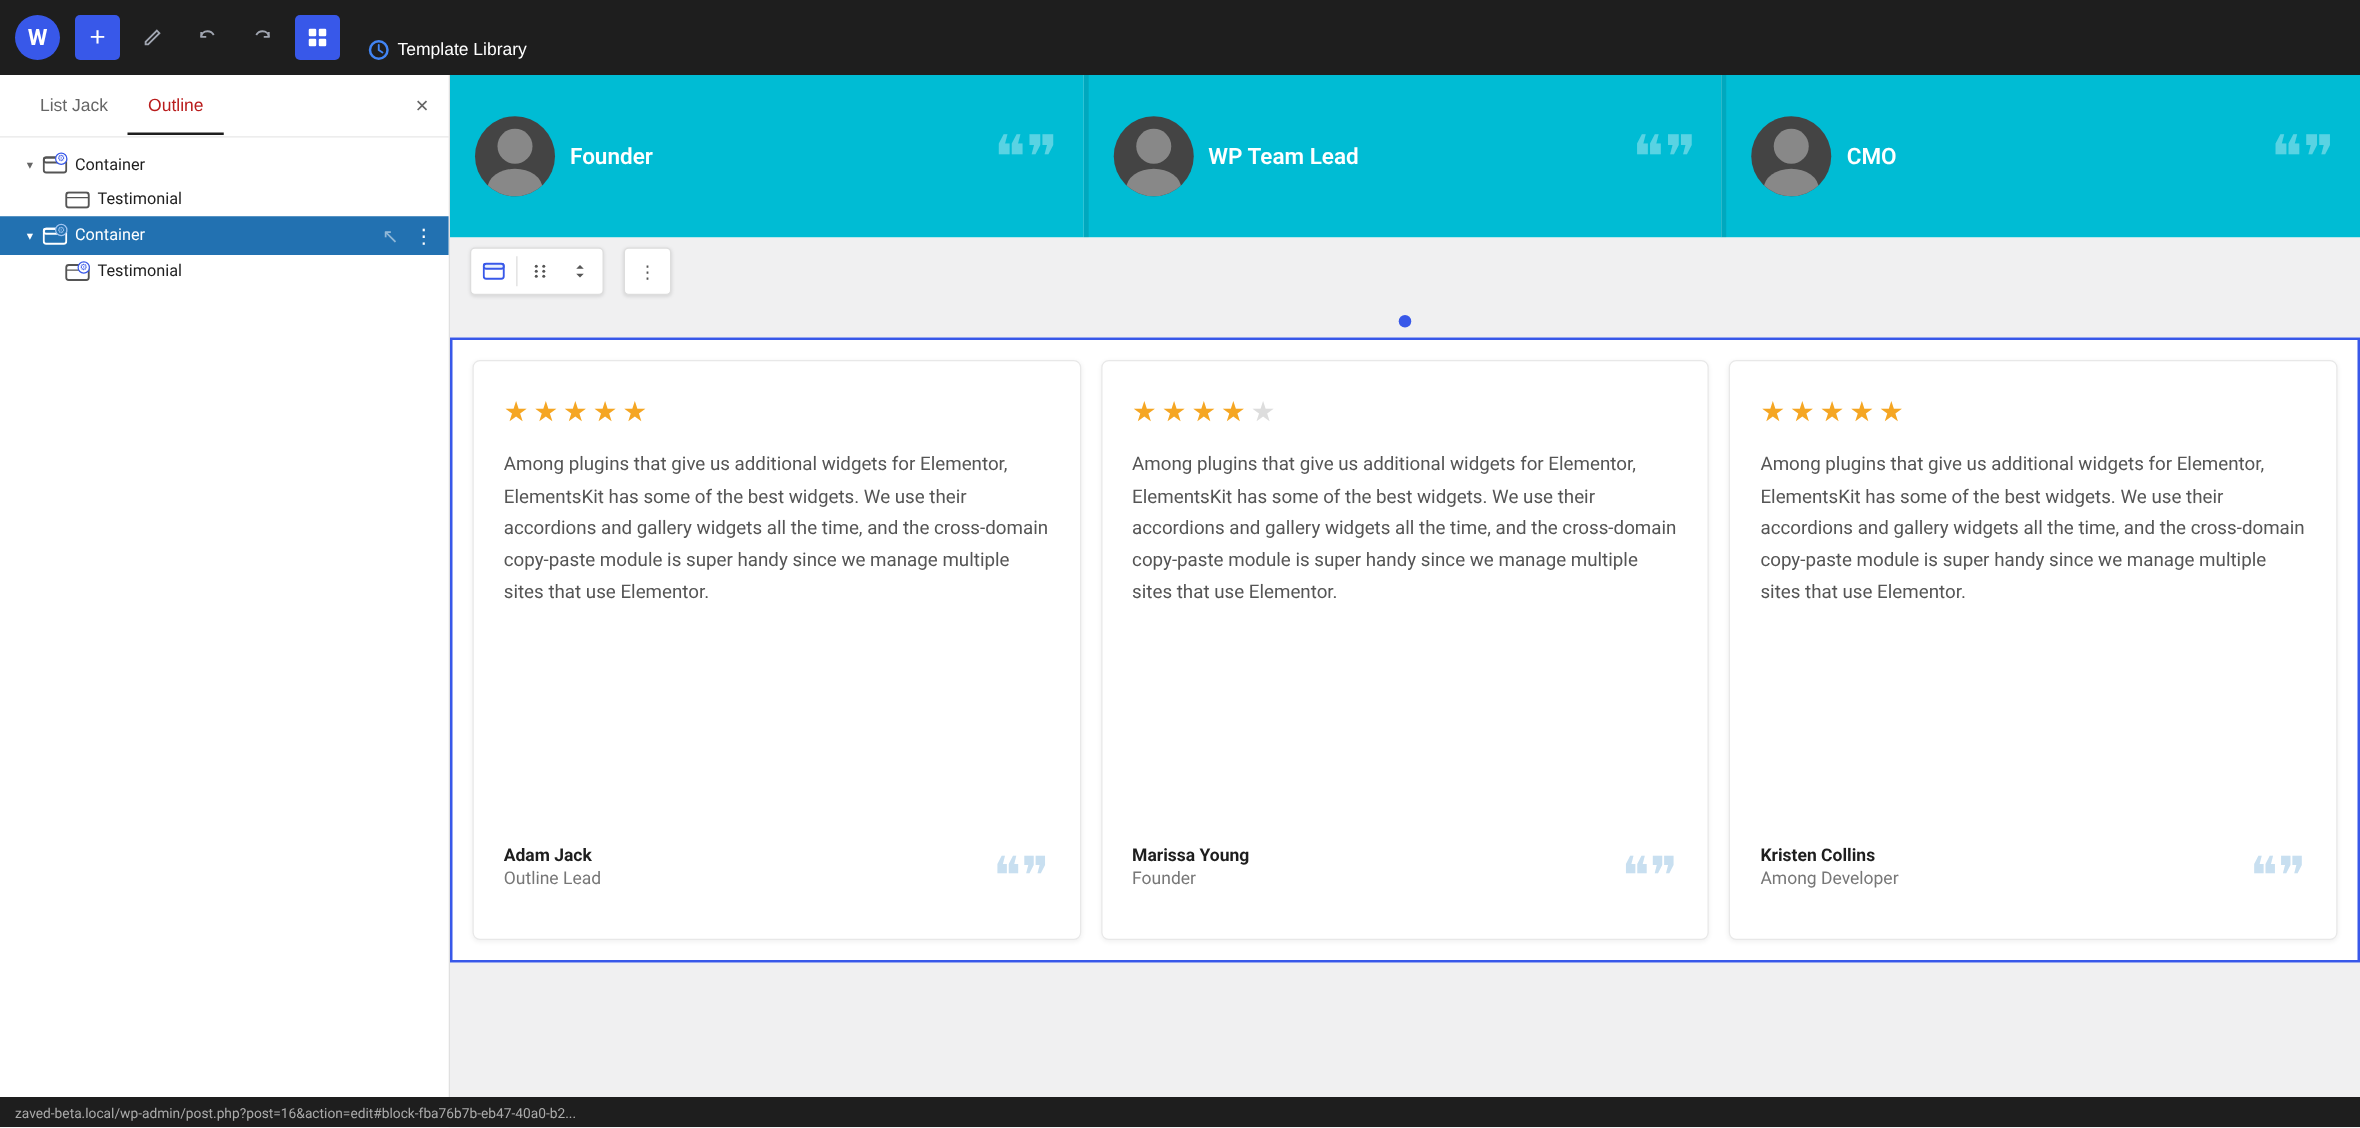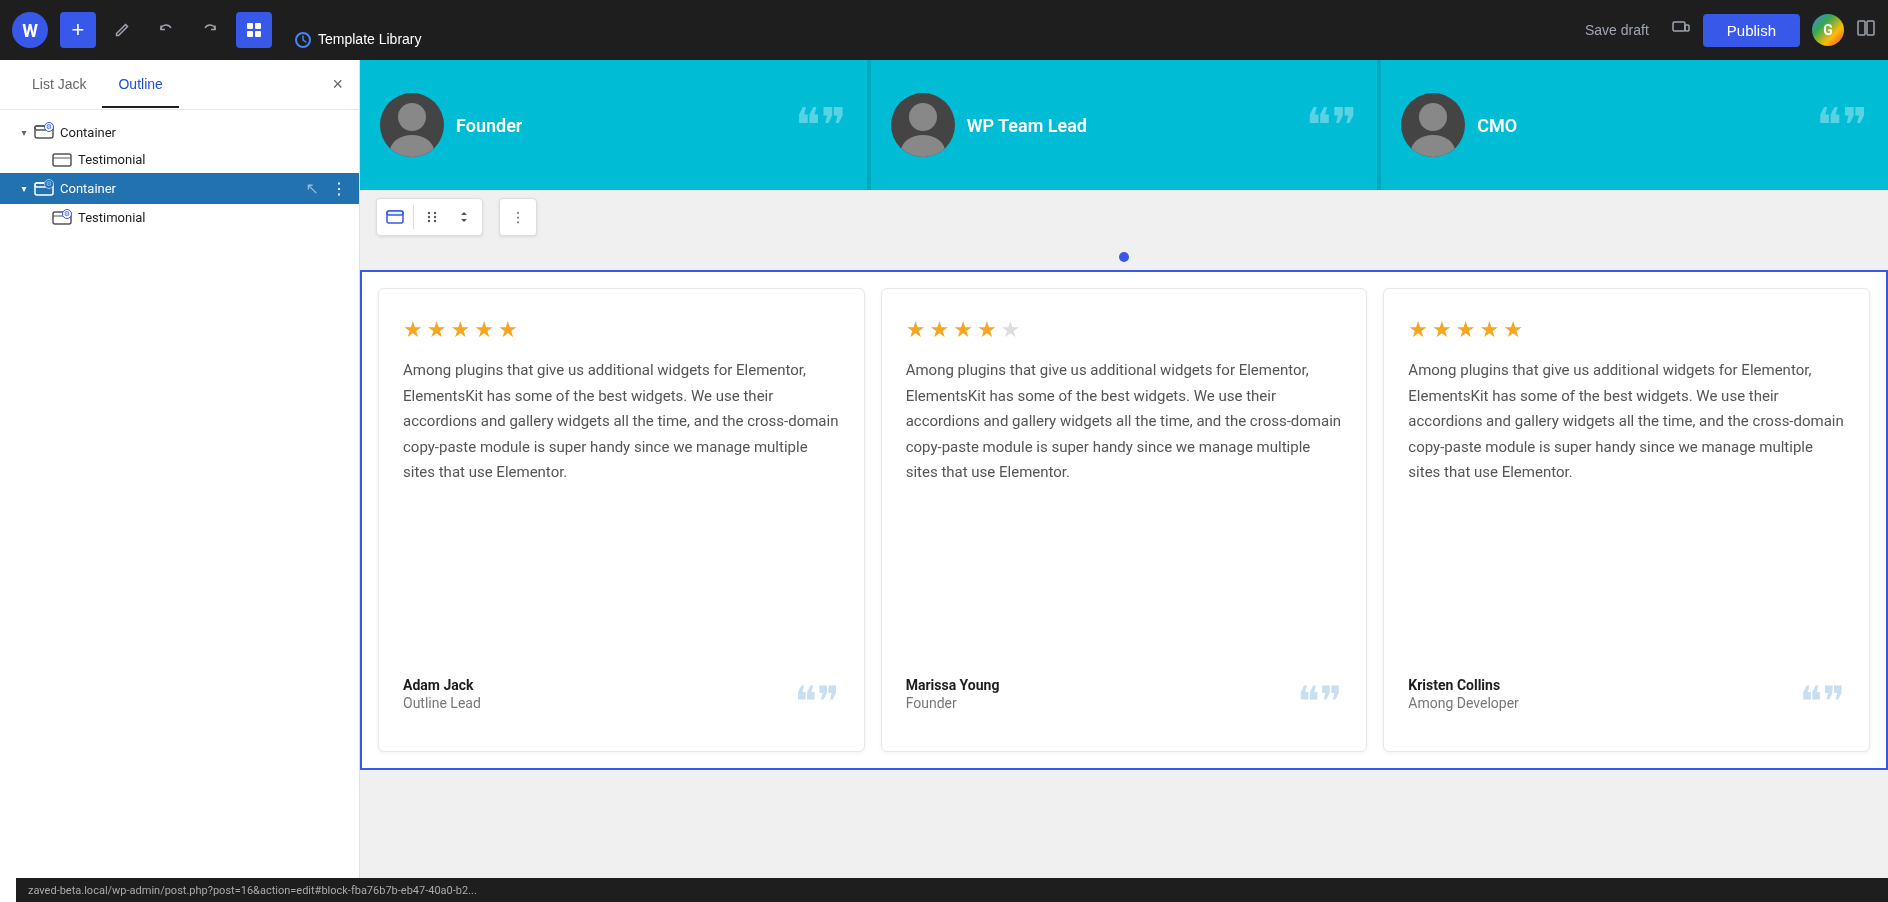--- a/index.html
+++ b/index.html
@@ -53,21 +53,21 @@
     }
     .sidebar-header {
       display: flex; align-items: center; justify-content: space-between;
       padding: 0 16px; height: 50px; border-bottom: 1px solid #e8e8e8;
     }
     .sidebar-tabs { display: flex; gap: 0; }
     .sidebar-tab {
       padding: 14px 16px; font-size: 14px; cursor: pointer; border: none; background: transparent;
       border-bottom: 2px solid transparent; color: #666;
     }
-    .sidebar-tab.active { color: #1d4ed8; border-bottom-color: #1e1e1e; font-weight: 500; }
+    .sidebar-tab.active { color: #b91c1c; border-bottom-color: #1e1e1e; font-weight: 500; }
     .sidebar-close-btn { background: transparent; border: none; cursor: pointer; color: #666; font-size: 18px; }
 
     
     .outline-tree { padding: 8px 0; flex: 1; overflow-y: auto; }
     .tree-item {
       display: flex; align-items: center; padding: 6px 12px 6px 16px;
       cursor: pointer; font-size: 13px; color: #1e1e1e; position: relative;
     }
     .tree-item.selected { background: #2271b1; color: white; }
     .tree-item.selected .tree-more { color: white; }
@@ -142,21 +142,21 @@
     }
     .testimonial-footer {
       display: flex; align-items: flex-start; justify-content: space-between; margin-top: auto;
     }
     .testimonial-name { font-size: 14px; font-weight: 700; color: #1e1e1e; }
     .testimonial-role { font-size: 14px; color: #777; margin-top: 2px; }
     .testimonial-quote-icon { font-size: 42px; color: #d8e8f5; font-family: Georgia, serif; line-height: 1; margin-top: 4px; }
 
     
     .status-bar {
-      position: fixed; bottom: 0; left: 16px; right: 0; height: 24px;
+      position: fixed; bottom: 0; left: 0; right: 0; height: 24px;
       background: #1e1e1e; color: #aaa; font-size: 11px;
       display: flex; align-items: center; padding: 0 12px; z-index: 200;
     }
   </style>
 </head>
 <body>
 
 <div class="toolbar">
   <div class="toolbar-wp-logo">W</div>
   <button class="toolbar-btn toolbar-btn-add">+</button>
@@ -187,37 +187,20 @@
   </button>
 
   <button class="template-library-btn">
     <svg width="18" height="18" viewBox="0 0 18 18" fill="none" xmlns="http://www.w3.org/2000/svg">
       <circle cx="9" cy="9" r="7" stroke="#4285f4" stroke-width="2"></circle>
       <path d="M9 5v4l3 2" stroke="#4285f4" stroke-width="1.5" fill="none" stroke-linecap="round"></path>
     </svg>
     <span>Template Library</span>
   </button>
 
-  <div class="toolbar-right">
-    <button class="save-draft-btn">Save draft</button>
-    <button class="responsive-btn" title="Responsive">
-      <svg width="20" height="20" viewBox="0 0 20 20" fill="none">
-        <rect x="2" y="4" width="12" height="9" rx="1.5" stroke="#a0a5b0" stroke-width="1.5"></rect>
-        <rect x="14" y="7" width="4" height="6" rx="1" stroke="#a0a5b0" stroke-width="1.5"></rect>
-      </svg>
-    </button>
-    <button class="publish-btn">Publish</button>
-    <div class="google-icon">G</div>
-    <button class="split-view-btn" title="Split view">
-      <svg width="20" height="20" viewBox="0 0 20 20" fill="none">
-        <rect x="2" y="3" width="7" height="14" rx="1" stroke="#a0a5b0" stroke-width="1.5"></rect>
-        <rect x="11" y="3" width="7" height="14" rx="1" stroke="#a0a5b0" stroke-width="1.5"></rect>
-      </svg>
-    </button>
-  </div>
 </div>
 
 <div class="main-layout">
 
   <div class="sidebar">
     <div class="sidebar-header">
       <div class="sidebar-tabs">
         <button class="sidebar-tab">List Jack</button>
         <button class="sidebar-tab active">Outline</button>
       </div>

